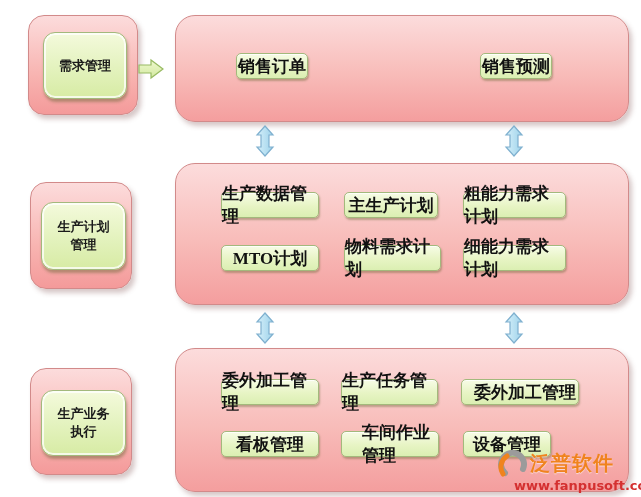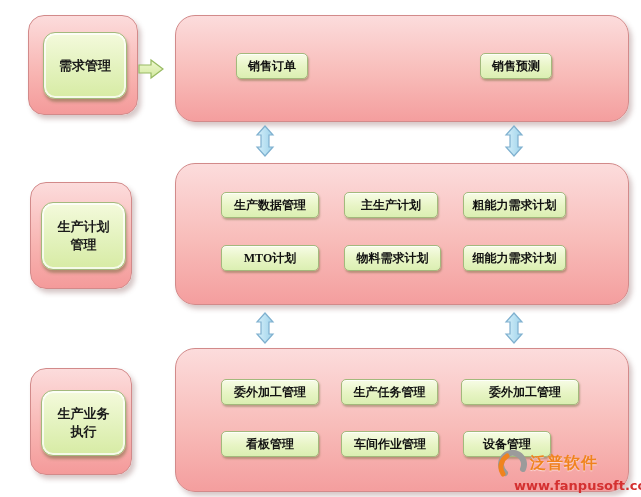--- a/index.html
+++ b/index.html
@@ -41,33 +41,33 @@
   }
   
   .gbtn {
     position: absolute;
     height: 26px;
     border-radius: 5px;
     background: linear-gradient(180deg, #f7fce6 0%, #e7f4c4 55%, #dbEFB2 100%);
     border: 1px solid #a3b97c;
     box-shadow: 1px 2px 2px rgba(100, 100, 50, 0.40), inset 0 1px 0 rgba(255,255,255,0.8);
     display: flex; align-items: center; justify-content: center;
-    font-size: 12px; font-weight: bold; color: #111;
+    font-size: 17px; font-weight: bold; color: #111;
     box-sizing: border-box;
   }
   .arrow { position: absolute; }
   .watermark {
     position: absolute;
     left: 498px; top: 448px;
     z-index: 5;
     display: flex; flex-direction: column;
   }
   .brand-row { display: flex; align-items: center; }
   .brand-text {
-    font-size: 16px; font-weight: bold;
+    font-size: 20px; font-weight: bold;
     color: #f0831e;
     letter-spacing: 1px;
     text-shadow: 0 1px 1px rgba(255,255,255,0.6);
     line-height: 1;
   }
   .url-text {
     font-size: 13px; font-weight: bold;
     color: #d43030;
     margin-left: 16px; margin-top: 1px;
     line-height: 1;
@@ -135,21 +135,21 @@
   </svg>
   <svg class="arrow" style="left:504px; top:312px;" width="20" height="32" viewBox="0 0 20 32">
     <path d="M10 1 L18 10 H14 V22 H18 L10 31 L2 22 H6 V10 H2 Z" fill="url(#blueGrad)" stroke="#7fb0cf" stroke-width="1.2"></path>
   </svg>
 
   <div class="panel" style="left:175px; top:348px; width:452px; height:142px;">
     <div class="gbtn" style="left:45px;  top:30px; width:98px;">委外加工管理</div>
     <div class="gbtn" style="left:165px; top:30px; width:97px;">生产任务管理</div>
     <div class="gbtn" style="left:285px; top:30px; width:118px;padding-left:10px;">委外加工管理</div>
     <div class="gbtn" style="left:45px;  top:82px; width:98px;">看板管理</div>
-    <div class="gbtn" style="left:165px; top:82px; width:98px;">车间作业管理</div>
+    <div class="gbtn" style="left:165px; top:82px; width:98px;padding-left:20px;">车间作业管理</div>
     <div class="gbtn" style="left:287px; top:82px; width:88px;">设备管理</div>
   </div>
 
   <div class="watermark">
     <div class="brand-row">
       <svg width="30" height="30" viewBox="0 0 30 30" style="margin-right:2px;">
         <path d="M7 25 A11.5 11.5 0 1 1 25 21" fill="none" stroke="#9b9b9b" stroke-width="6" stroke-linecap="round"></path>
         <path d="M5 26 A13 13 0 0 1 9 8" fill="none" stroke="#f0831e" stroke-width="5" stroke-linecap="round"></path>
       </svg>
       <span class="brand-text">泛普软件</span>

